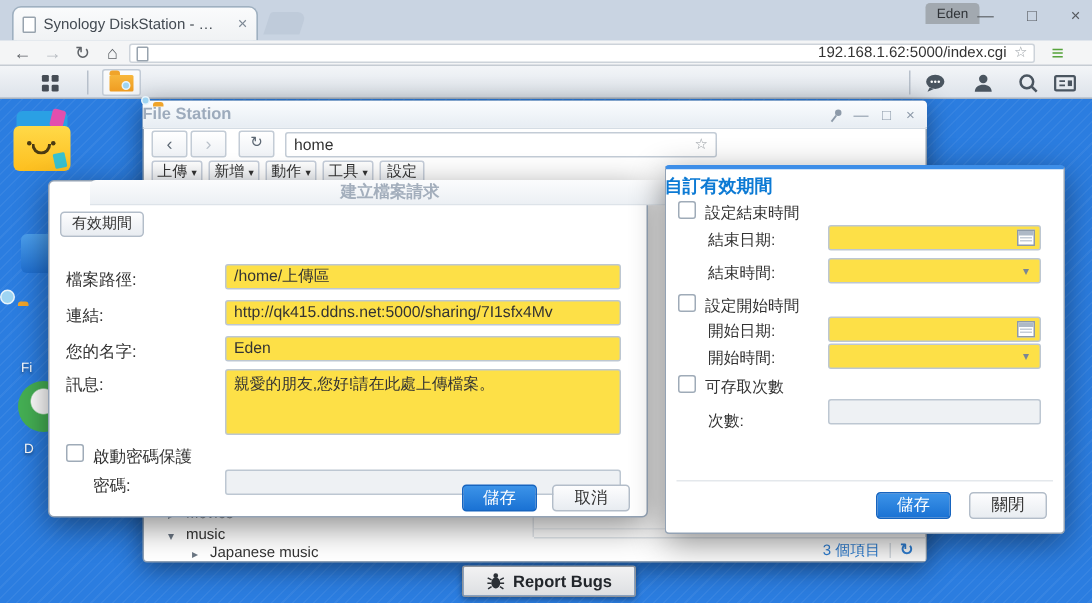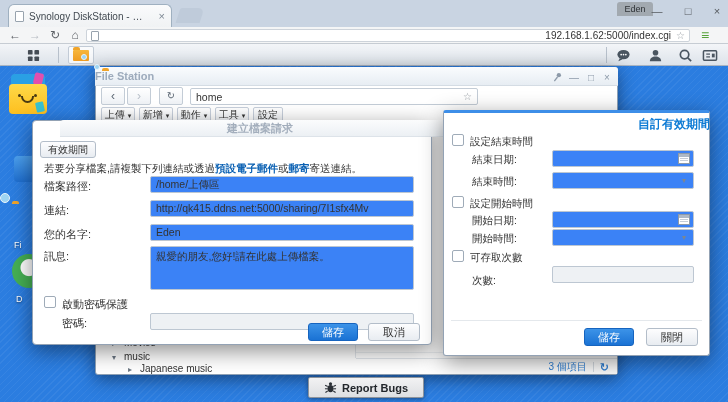--- a/index.html
+++ b/index.html
@@ -72,21 +72,21 @@
                display:flex; align-items:center; justify-content:flex-end; gap:6px; padding:0 8px; }
   .status-count { font-size:10px; color:#2f80d6; }
   .status-sep { width:1px; height:10px; background:#d7dde3; }
   .status-refresh { font-size:11px; color:#2f80d6; font-weight:bold; line-height:12px; }
 
   
   .dlg { background:#fff; border:1px solid #93a2b4; border-radius:4px; box-shadow:0 6px 22px rgba(0,0,0,.45); }
   .dlg-header { text-align:center; font-size:11px; font-weight:bold; color:#a3aebc;
                 background:linear-gradient(#fbfcfd,#ecf0f4); border-bottom:1px solid #dde3e9; border-radius:4px 4px 0 0; }
   .lbl { position:absolute; font-size:11px; color:#333; white-space:nowrap; }
-  .field { position:absolute; background:#3b82f6; border:1px solid #bdc7d2; border-radius:2px;
+  .field { position:absolute; background:#fde047; border:1px solid #bdc7d2; border-radius:2px;
            font-size:10.5px; color:#333; padding:0 5px; line-height:15px; height:17px; white-space:nowrap; overflow:hidden; }
   .field.disabled { background:#eef1f4; }
   .cb { position:absolute; width:12px; height:12px; background:#fff; border:1px solid #9fabb8; border-radius:2px; }
   .btn { position:absolute; height:18px; border-radius:3px; font-size:11px; text-align:center; line-height:17px; }
   .btn-blue { background:linear-gradient(#3c93e8,#1a72d4); border:1px solid #1664bf; color:#fff; }
   .btn-light { background:linear-gradient(#fdfdfe,#e8ecf1); border:1px solid #b3bdc9; color:#333; }
   .link { font-weight:bold; color:#0b61b3; cursor:pointer; }
   .cal-icon { position:absolute; width:12px; height:11px; border:1px solid #8e9aa8; background:#fff; }
   .cal-icon::before { content:""; display:block; height:3px; background:#aeb9c6; }
   .cal-icon::after { content:""; display:block; margin:1px 1px 0; height:1px; background:#c5cdd7; box-shadow:0 2px 0 #c5cdd7; }
@@ -228,40 +228,37 @@
 
   <div class="abs statusbar">
     <span class="status-count">3 個項目</span>
     <span class="status-sep"></span>
     <span class="status-refresh">↻</span>
   </div>
 
   <div class="abs dlg" style="left:32px;top:120px;width:400px;height:225px;z-index:30;"></div>
   <div class="abs dlg-header" style="left:32px;top:120px;width:400px;height:17px;line-height:17px;z-index:31;margin-left:28px;">建立檔案請求</div>
   <div class="abs btn btn-light" style="left:40px;top:141px;width:56px;height:17px;line-height:16px;font-size:10px;z-index:31;">有效期間</div>
-  <div class="abs" style="left:44px;top:162px;width:380px;font-size:10.5px;color:#333;z-index:31;white-space:nowrap;">
-    <span>若要分享檔案,請複製下列連結或透過</span><span class="link">預設電子郵件</span><span>或</span><span class="link">郵寄</span><span>寄送連結。</span>
-  </div>
   <div class="lbl" style="left:44px;top:179px;z-index:31;">檔案路徑:</div>
   <div class="field" style="left:150px;top:176px;width:264px;z-index:31;">/home/上傳區</div>
   <div class="lbl" style="left:44px;top:203px;z-index:31;">連結:</div>
   <div class="field" style="left:150px;top:200px;width:264px;z-index:31;">http://qk415.ddns.net:5000/sharing/7I1sfx4Mv</div>
   <div class="lbl" style="left:44px;top:227px;z-index:31;">您的名字:</div>
   <div class="field" style="left:150px;top:224px;width:264px;z-index:31;">Eden</div>
   <div class="lbl" style="left:44px;top:249px;z-index:31;">訊息:</div>
   <div class="field" style="left:150px;top:246px;width:264px;height:44px;line-height:14px;padding-top:2px;z-index:31;">親愛的朋友,您好!請在此處上傳檔案。</div>
   <div class="cb" style="left:44px;top:296px;z-index:31;"></div>
   <div class="lbl" style="left:62px;top:297px;z-index:31;">啟動密碼保護</div>
   <div class="lbl" style="left:62px;top:316px;z-index:31;">密碼:</div>
   <div class="field disabled" style="left:150px;top:313px;width:264px;z-index:31;"></div>
   <div class="abs btn btn-blue" style="left:308px;top:323px;width:50px;z-index:31;">儲存</div>
   <div class="abs btn btn-light" style="left:368px;top:323px;width:52px;z-index:31;">取消</div>
 
   <div class="abs dlg" style="left:443px;top:110px;width:267px;height:246px;border-top:3px solid #3d8ee8;border-radius:3px;z-index:35;"></div>
-  <div class="abs" style="left:443px;top:116px;width:267px;text-align:right;font-size:12px;font-weight:bold;color:#0c7ad4;z-index:36;">自訂有效期間</div>
+  <div class="abs" style="left:443px;top:116px;width:267px;text-align:left;font-size:12px;font-weight:bold;color:#0c7ad4;z-index:36;">自訂有效期間</div>
 
   <div class="cb" style="left:452px;top:134px;z-index:36;"></div>
   <div class="lbl" style="left:470px;top:135px;font-size:10.5px;z-index:36;">設定結束時間</div>
   <div class="lbl" style="left:472px;top:153px;font-size:10.5px;z-index:36;">結束日期:</div>
   <div class="field" style="left:552px;top:150px;width:142px;z-index:36;"></div>
   <div class="cal-icon" style="left:678px;top:153px;z-index:37;"></div>
   <div class="lbl" style="left:472px;top:175px;font-size:10.5px;z-index:36;">結束時間:</div>
   <div class="field" style="left:552px;top:172px;width:142px;z-index:36;"></div>
   <div class="dd-caret" style="left:682px;top:176px;z-index:37;">▾</div>
 

